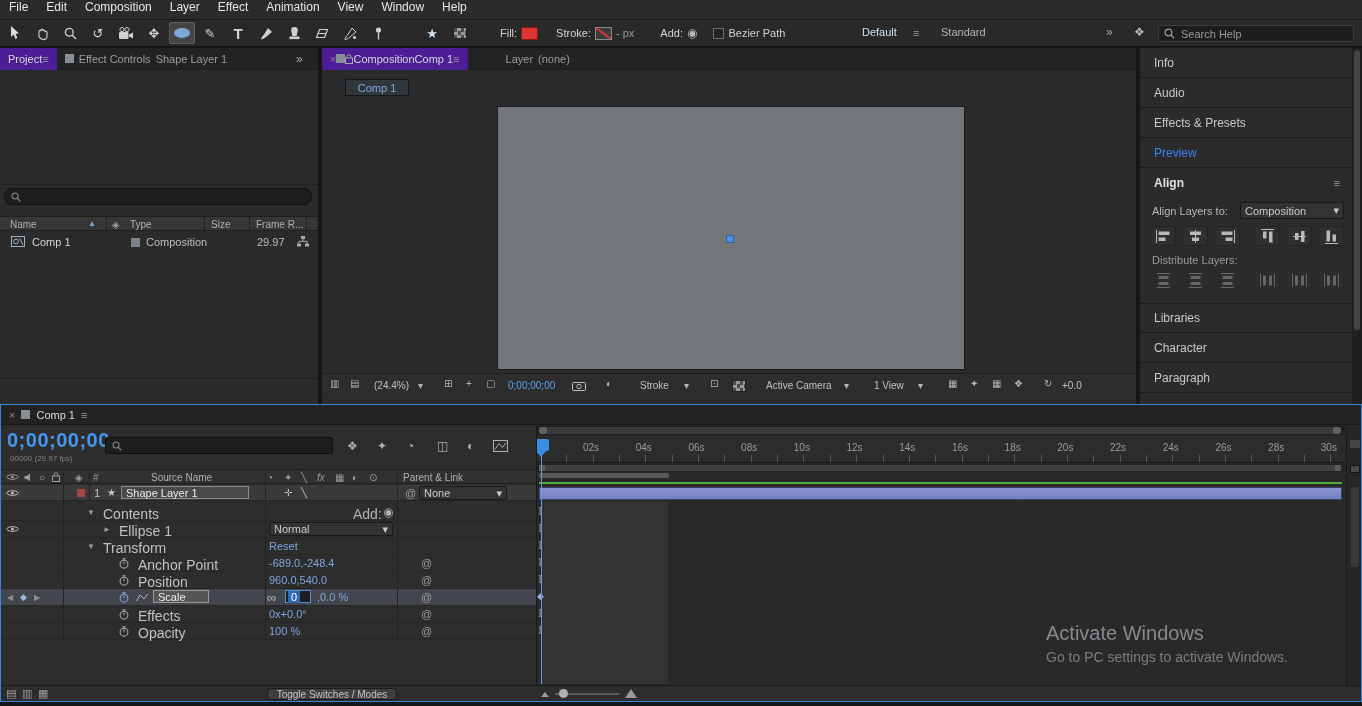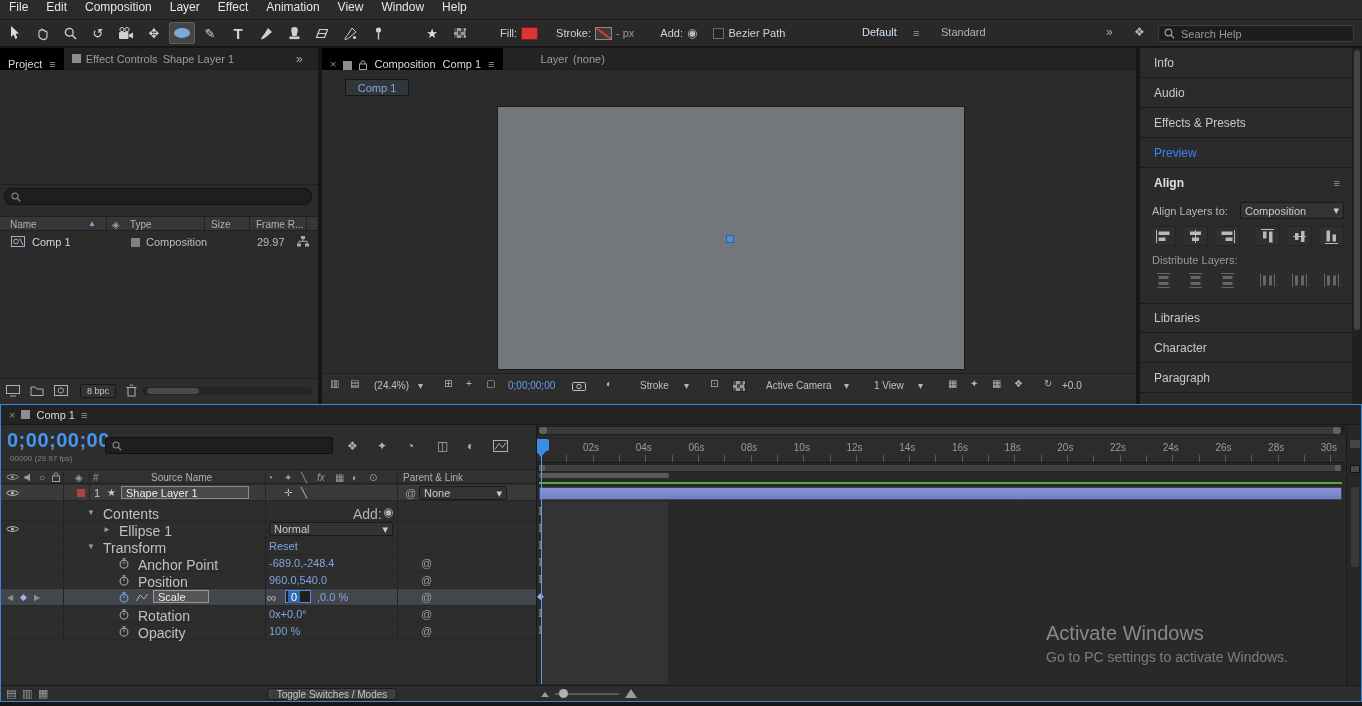--- a/index.html
+++ b/index.html
@@ -21,21 +21,21 @@
   .swatch-stroke{width:17px;height:13px;background:#3c3c3c;border:1px solid #8a8a8a;display:inline-block;
     background-image:linear-gradient(to top right,transparent 44%,#d33434 44%,#d33434 56%,transparent 56%)}
   .checkbox{width:11px;height:11px;background:#242424;border:1px solid #6d6d6d;display:inline-block}
   .checker{width:14px;height:12px;background:repeating-conic-gradient(#9a9a9a 0 90deg,#4c4c4c 0 180deg);background-size:7px 7px;display:inline-block;border:1px solid #222}
   .searchbox{display:flex;align-items:center;background:#1d1d1d;border:1px solid #3c3c3c;border-radius:3px;height:17px;padding:0 5px;gap:4px}
   .searchbox input{background:transparent;border:0;outline:0;color:#bdbdbd;font-size:11px;width:100%;font-family:"Liberation Sans",sans-serif}
   .searchbox input::placeholder{color:#9a9a9a}
   
   .panel{position:absolute;background:#2b2b2b}
   .ptabs{position:absolute;left:0;top:0;right:0;height:22px;background:#232323;display:flex;align-items:center;font-size:11px;color:#9c9c9c;border-bottom:1px solid #1d1d1d}
-  .ptab-active{background:#000000;color:#d8d8d8;height:22px;display:flex;align-items:flex-end;padding:0 8px;gap:7px}
+  .ptab-active{background:#4c1d95;color:#d8d8d8;height:22px;display:flex;align-items:center;padding:0 8px;gap:0}
   .ptab{display:flex;align-items:center;padding:0 8px;gap:5px}
   .hamb{color:#9a9a9a;font-size:11px}
   .field{background:#1e1e1e;border:1px solid #101010;border-radius:8px;display:flex;align-items:center;padding:0 6px;gap:5px}
   .blue{color:#7fa7df}
   .dd{background:#333;border:1px solid #191919;border-radius:2px;display:flex;align-items:center;justify-content:space-between;padding:0 4px;color:#c9c9c9;font-size:11px}
   .vline{position:absolute;width:1px;background:#222}
   .hline{position:absolute;height:1px;background:#1f1f1f}
   
   .timeline{position:absolute;left:0;top:404px;width:1362px;height:298px;background:#2d2d2d;border:1px solid #3a87d9}
   .tl-tabrow{position:absolute;left:0;top:0;right:0;height:20px;background:#232323;display:flex;align-items:center;gap:6px;padding-left:8px;border-bottom:1px solid #191919}
@@ -239,43 +239,20 @@
       <svg class="abs" style="left:297px;top:2px" width="12" height="11" viewBox="0 0 12 11">
           <rect x="4" y="0" width="4" height="3" fill="#a8a8a8"></rect>
           <rect x="0" y="7.5" width="4" height="3" fill="#a8a8a8"></rect>
           <rect x="8" y="7.5" width="4" height="3" fill="#a8a8a8"></rect>
           <path d="M6 3 V5.3 M2 7.5 V5.3 H10 V7.5" stroke="#a8a8a8" fill="none"></path>
         </svg>
     </div>
 
     <div class="hline" style="left:0;top:330px;width:318px"></div>
 
-    <div class="abs" style="left:0;top:331px;width:318px;height:25px;background:#2d2d2d">
-      <svg class="abs" style="left:6px;top:6px" width="14" height="12" viewBox="0 0 14 12">
-          <rect x="0.5" y="0.5" width="13" height="8" fill="none" stroke="#b0b0b0"></rect>
-          <line x1="4" y1="11" x2="10" y2="11" stroke="#b0b0b0"></line>
-        </svg>
-      <svg class="abs" style="left:30px;top:6px" width="14" height="11" viewBox="0 0 14 11">
-          <path d="M1 2 h4 l1.5 2 H13 v6.5 H1 Z" fill="none" stroke="#b0b0b0"></path>
-        </svg>
-      <svg class="abs" style="left:54px;top:6px" width="14" height="11" viewBox="0 0 14 11">
-          <rect x="0.5" y="0.5" width="13" height="10" fill="none" stroke="#b0b0b0"></rect>
-          <circle cx="6.8" cy="5.5" r="2.6" fill="none" stroke="#b0b0b0"></circle>
-        </svg>
-      <span class="abs dd" style="left:80px;top:5px;width:36px;height:14px;font-size:9px;justify-content:center">
-          <span>8 bpc</span>
-        </span>
-      <svg class="abs" style="left:126px;top:5px" width="11" height="13" viewBox="0 0 11 13">
-          <rect x="2" y="3.5" width="7" height="8.5" fill="none" stroke="#b0b0b0"></rect>
-          <line x1="0.5" y1="3.5" x2="10.5" y2="3.5" stroke="#b0b0b0"></line>
-          <line x1="3.8" y1="1.2" x2="7.2" y2="1.2" stroke="#b0b0b0"></line>
-        </svg>
-      <span class="abs" style="left:142px;top:8px;width:170px;height:8px;background:#242424;border-radius:4px"></span>
-      <span class="abs" style="left:147px;top:9px;width:52px;height:6px;background:#4a4a4a;border-radius:3px"></span>
-    </div>
   </div>
 
   <div class="panel" style="left:322px;top:48px;width:814px;height:356px">
     <div class="ptabs">
       <div class="ptab-active">
         <span style="color:#8a8a8a">×</span>
         <span style="width:9px;height:9px;background:#8a8f96;display:inline-block"></span>
         <svg width="8" height="10" viewBox="0 0 8 10">
             <rect x="0.5" y="4" width="7" height="5.5" fill="none" stroke="#a8a8a8"></rect>
             <path d="M2 4 V2.8 a2 2 0 0 1 4 0 V4" fill="none" stroke="#a8a8a8"></path>
@@ -634,21 +611,21 @@
 
       <div class="tlrow" style="top:181px">
         <span class="abs gi" style="left:118px;top:3px">
             <svg width="10" height="11" viewBox="0 0 10 11">
               <circle cx="5" cy="6.2" r="3.9" fill="none" stroke="#a8a8a8" stroke-width="1.1"></circle>
               <line x1="5" y1="6.2" x2="5" y2="3.6" stroke="#a8a8a8"></line>
               <line x1="3.4" y1="0.8" x2="6.6" y2="0.8" stroke="#a8a8a8"></line>
               <line x1="5" y1="0.8" x2="5" y2="2.2" stroke="#a8a8a8"></line>
             </svg>
           </span>
-        <span class="plabel" style="left:137px">Rotation</span>
+        <span class="plabel" style="left:137px">Effects</span>
         <span class="pvalue" style="left:268px">0x+0.0°</span>
         <span class="pick" style="left:420px">@</span>
       </div>
 
       <div class="tlrow" style="top:198px">
         <span class="abs gi" style="left:118px;top:3px">
             <svg width="10" height="11" viewBox="0 0 10 11">
               <circle cx="5" cy="6.2" r="3.9" fill="none" stroke="#a8a8a8" stroke-width="1.1"></circle>
               <line x1="5" y1="6.2" x2="5" y2="3.6" stroke="#a8a8a8"></line>
               <line x1="3.4" y1="0.8" x2="6.6" y2="0.8" stroke="#a8a8a8"></line>

